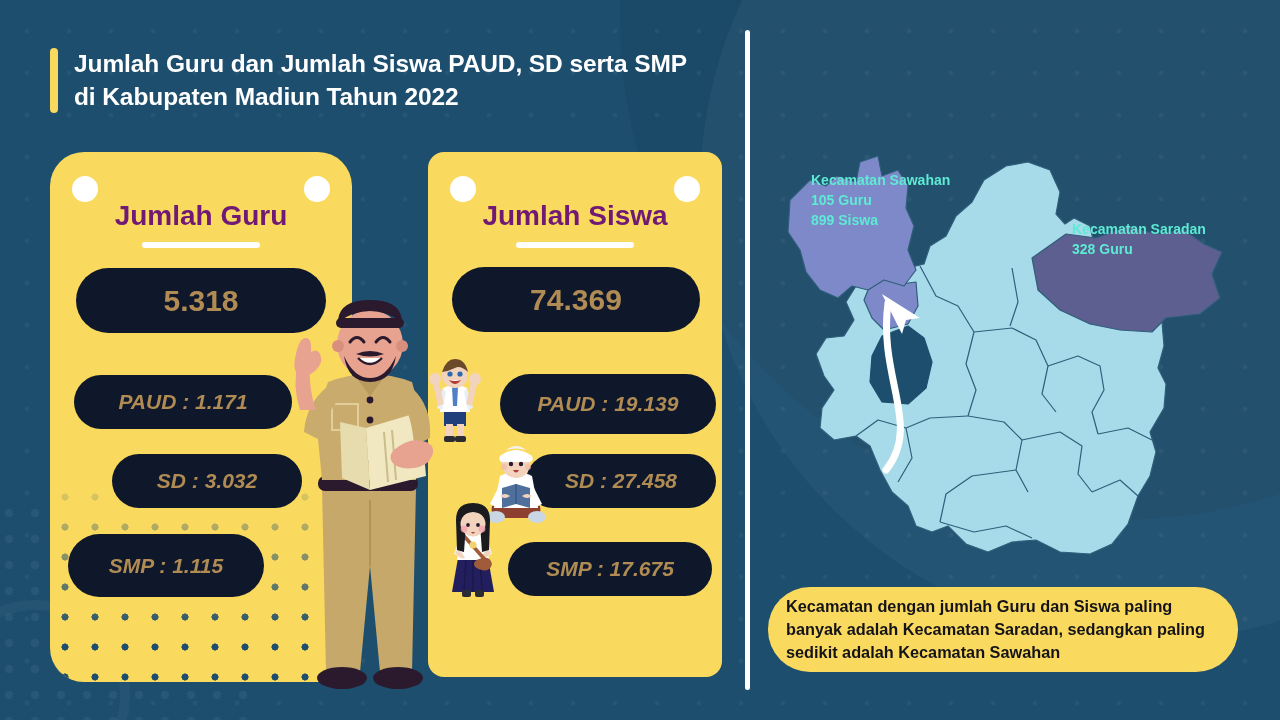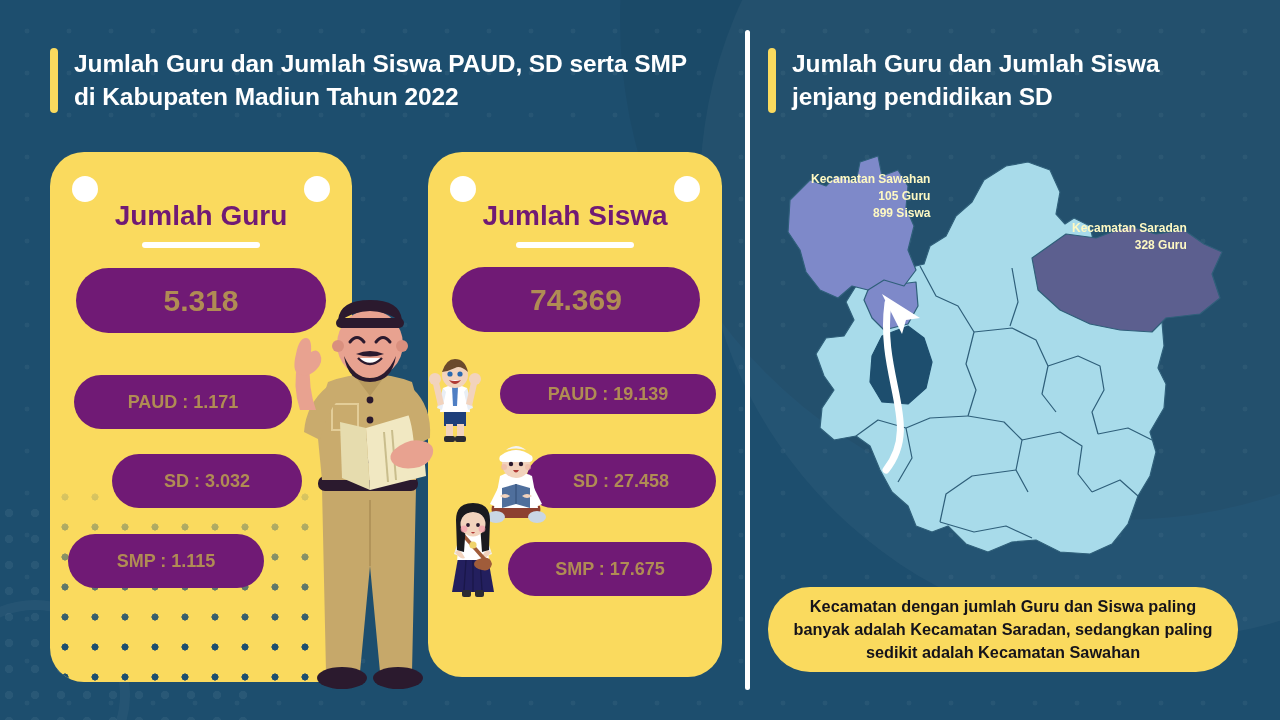--- a/index.html
+++ b/index.html
@@ -72,21 +72,21 @@
   }
 
   
   .stat-card {
     position: absolute;
     background: #fada5e;
     border-radius: 34px;
     overflow: hidden;
   }
   #card-guru  { left: 50px;  top: 152px; width: 302px; height: 530px; }
-  #card-siswa { left: 428px; top: 152px; width: 294px; height: 525px; }
+  #card-siswa { left: 428px; top: 152px; width: 294px; height: 525px; border-radius: 16px; }
   .card-dots {
     position: absolute; left: 0; bottom: 0; width: 100%; height: 230px;
     background-image: radial-gradient(circle, #1d4e6e 3.4px, transparent 3.7px);
     background-size: 30px 30px;
     -webkit-mask-image: linear-gradient(to top, #000 20%, transparent 92%);
     mask-image: linear-gradient(to top, #000 20%, transparent 92%);
     pointer-events: none;
   }
   .punch {
     position: absolute; width: 26px; height: 26px;
@@ -100,94 +100,90 @@
     text-align: center;
     color: #701a75; font-size: 28px; font-weight: bold;
   }
   .card-rule {
     position: absolute; left: 50%; transform: translateX(-50%);
     top: 90px; width: 118px; height: 6px; border-radius: 3px; background: #ffffff;
   }
 
   .pill {
     position: absolute;
-    background: #701a75;
+    background: #0f172a;
     border-radius: 40px;
     display: flex; align-items: center; justify-content: center;
     color: #b08c54; font-weight: bold;
     white-space: nowrap;
   }
   .pill.big { font-size: 30px; }
-  .pill.sub { font-size: 18px; }
+  .pill.sub { font-size: 21px; font-style: italic; }
 
   
   #guru-total { left: 26px;  top: 116px; width: 250px; height: 65px; }
   #guru-paud  { left: 24px;  top: 223px; width: 218px; height: 54px; }
   #guru-sd    { left: 62px;  top: 302px; width: 190px; height: 54px; }
-  #guru-smp   { left: 18px;  top: 382px; width: 196px; height: 54px; }
+  #guru-smp   { left: 18px;  top: 382px; width: 196px; height: 63px; }
   
   #siswa-total { left: 24px; top: 115px; width: 248px; height: 65px; }
-  #siswa-paud  { left: 72px; top: 222px; width: 216px; height: 40px; }
+  #siswa-paud  { left: 72px; top: 222px; width: 216px; height: 60px; }
   #siswa-sd    { left: 98px; top: 302px; width: 190px; height: 54px; }
   #siswa-smp   { left: 80px; top: 390px; width: 204px; height: 54px; }
 
   
   .illo { position: absolute; pointer-events: none; }
   #illo-teacher { left: 266px; top: 300px; width: 210px; height: 420px; z-index: 6; }
   #illo-boy     { left: 424px; top: 356px; width: 62px;  height: 92px;  z-index: 7; }
   #illo-quran   { left: 480px; top: 440px; width: 72px;  height: 90px;  z-index: 7; }
   #illo-girl    { left: 442px; top: 500px; width: 62px;  height: 104px; z-index: 7; }
 
   
   #map-wrap {
     position: absolute; left: 760px; top: 140px; width: 520px; height: 440px;
   }
   #map-wrap svg { display: block; width: 100%; height: 100%; }
 
   .map-label {
     position: absolute;
-    color: #fef9c3; font-weight: bold; font-size: 12px; line-height: 1.42;
-    white-space: nowrap; z-index: 5; text-align: right;
+    color: #5eead4; font-weight: bold; font-size: 14px; line-height: 1.42;
+    white-space: nowrap; z-index: 5;
   }
   #label-sawahan { left: 811px; top: 171px; }
   #label-saradan { left: 1072px; top: 220px; }
 
   
   #note-box {
     position: absolute; left: 768px; top: 587px;
     width: 470px; height: 85px;
     background: #fada5e; border-radius: 42px;
     display: flex; align-items: center; justify-content: center;
     padding: 0 18px;
   }
   #note-text {
     color: #15131a; font-size: 16.3px; font-weight: bold;
-    line-height: 1.42; text-align: center;
+    line-height: 1.42; 
   }
 </style>
 </head>
 <body>
 
 <div id="canvas">
 
   <div class="bg-arc2"></div>
   <div class="bg-arc"></div>
   <div class="bg-dots-right"></div>
   <div class="bg-corner-rings"></div>
   <div class="bg-corner-dots"></div>
 
   <div class="title-block" id="title-left">
     <div class="title-bar"></div>
     <div class="title-text">Jumlah Guru dan Jumlah Siswa PAUD, SD serta SMP di Kabupaten Madiun Tahun 2022</div>
   </div>
 
-  <div class="title-block" id="title-right">
-    <div class="title-bar"></div>
-    <div class="title-text">Jumlah Guru dan Jumlah Siswa jenjang pendidikan SD</div>
-  </div>
 
   <div class="divider"></div>
 
   <div class="stat-card" id="card-guru">
     <div class="card-dots"></div>
     <div class="punch l"></div>
     <div class="punch r"></div>
     <div class="card-heading">Jumlah Guru</div>
     <div class="card-rule"></div>
     <div class="pill big" id="guru-total">5.318</div>

